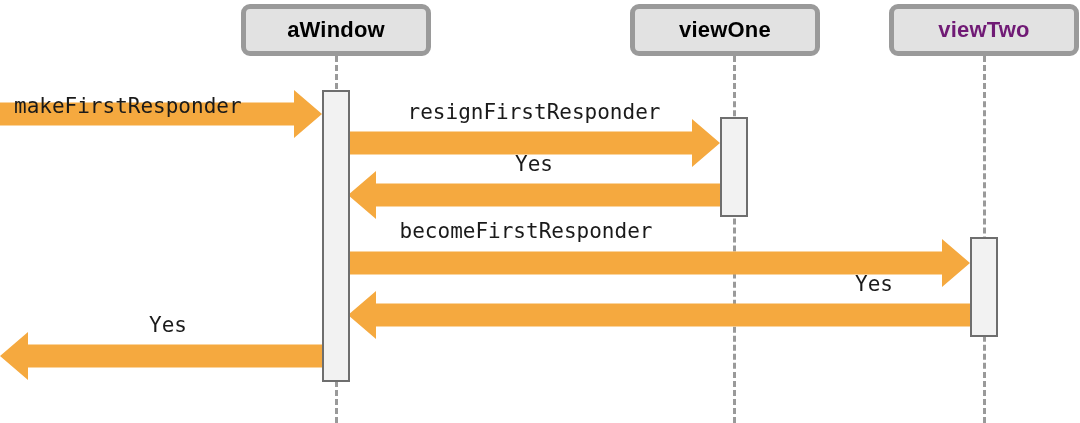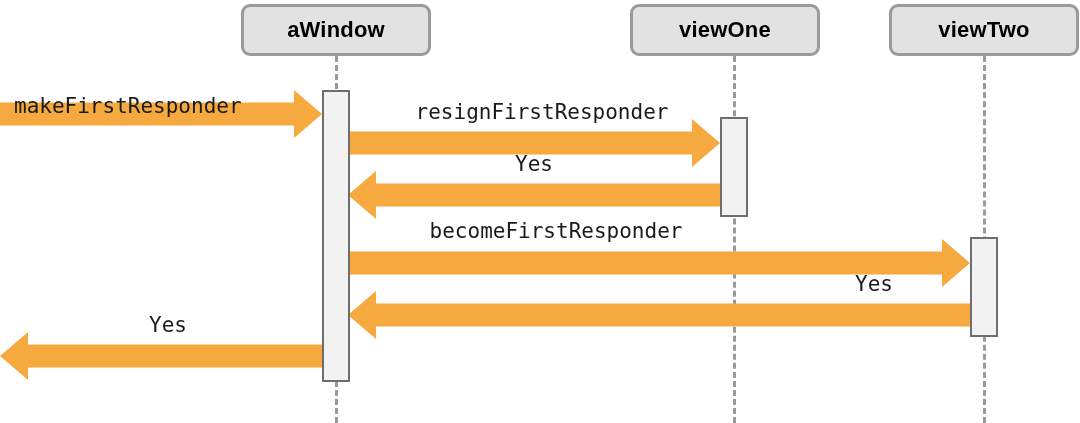--- a/index.html
+++ b/index.html
@@ -13,21 +13,21 @@
     height: 423px;
     background: #ffffff;
     overflow: hidden;
     font-family: "Liberation Sans", sans-serif;
   }
   
   .participant {
     position: absolute;
     box-sizing: border-box;
     background: #e2e2e2;
-    border: 3px solid #a16207;
+    border: 5px solid #a16207;
     border-radius: 9px;
     display: flex;
     align-items: center;
     justify-content: center;
     height: 52px;
     top: 4px;
   }
   .participant-label {
     font-family: "Liberation Sans", sans-serif;
     font-weight: bold;
@@ -74,21 +74,21 @@
 
 <div id="diagram">
   <div id="participants-layer">
       <div class="participant" style="left: 241px; width: 190px; background: rgb(226, 226, 226); border-color: rgb(154, 154, 154);">
         <span class="participant-label" style="color: rgb(0, 0, 0);">aWindow</span>
       </div>
       <div class="participant" style="left: 630px; width: 190px; background: rgb(226, 226, 226); border-color: rgb(154, 154, 154);">
         <span class="participant-label" style="color: rgb(0, 0, 0);">viewOne</span>
       </div>
       <div class="participant" style="left: 889px; width: 190px; background: rgb(226, 226, 226); border-color: rgb(154, 154, 154);">
-        <span class="participant-label" style="color: #000000; text-align: center;">viewTwo</span>
+        <span class="participant-label" style="color: #701a75; text-align: center;">viewTwo</span>
       </div>
     </div>
   <div id="lifelines-layer">
       <div class="lifeline" style="left: 335px; border-left-color: rgb(154, 154, 154);"></div>
       <div class="lifeline" style="left: 733px; border-left-color: rgb(154, 154, 154);"></div>
       <div class="lifeline" style="left: 983px; border-left-color: rgb(154, 154, 154);"></div>
     </div>
   <div id="messages-layer">
       <div class="message" style="left: 0px; top: 90px; width: 322px; height: 48px;">
         <svg width="322" height="48" viewBox="0 0 322 48">
@@ -121,19 +121,19 @@
         </svg>
       </div>
     </div>
   <div id="activations-layer">
       <div class="activation" style="left: 322px; top: 90px; height: 292px; background: rgb(242, 242, 242); border-color: rgb(110, 110, 110);"></div>
       <div class="activation" style="left: 720px; top: 117px; height: 100px; background: rgb(242, 242, 242); border-color: rgb(110, 110, 110);"></div>
       <div class="activation" style="left: 970px; top: 237px; height: 100px; background: rgb(242, 242, 242); border-color: rgb(110, 110, 110);"></div>
     </div>
   <div id="labels-layer">
       <div class="msg-label" style="left: 14px; top: 79px; margin-top: 15px;">makeFirstResponder</div>
-      <div class="msg-label center" style="left: 534px; top: 100px; margin-left: 8px;">resignFirstResponder</div>
+      <div class="msg-label center" style="left: 534px; top: 100px;">resignFirstResponder</div>
       <div class="msg-label center" style="left: 534px; top: 152px;">Yes</div>
-      <div class="msg-label center" style="left: 556px; top: 219px;">becomeFirstResponder</div>
+      <div class="msg-label center" style="left: 526px; top: 219px;">becomeFirstResponder</div>
       <div class="msg-label center" style="left: 874px; top: 272px;">Yes</div>
       <div class="msg-label center" style="left: 168px; top: 313px;">Yes</div>
     </div>
 </div>
 
 </body></html>

